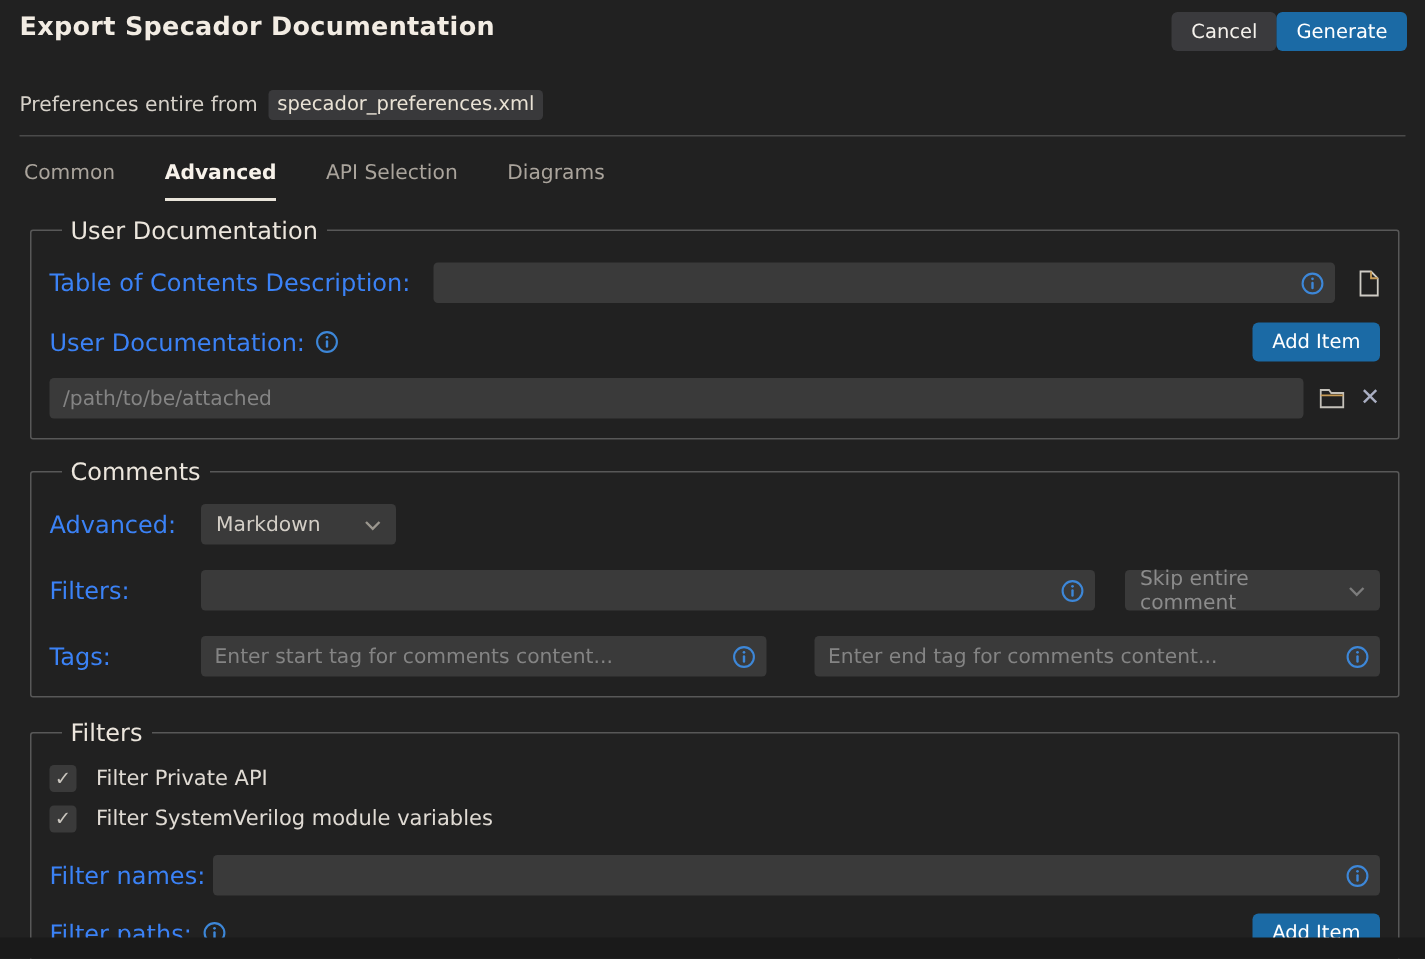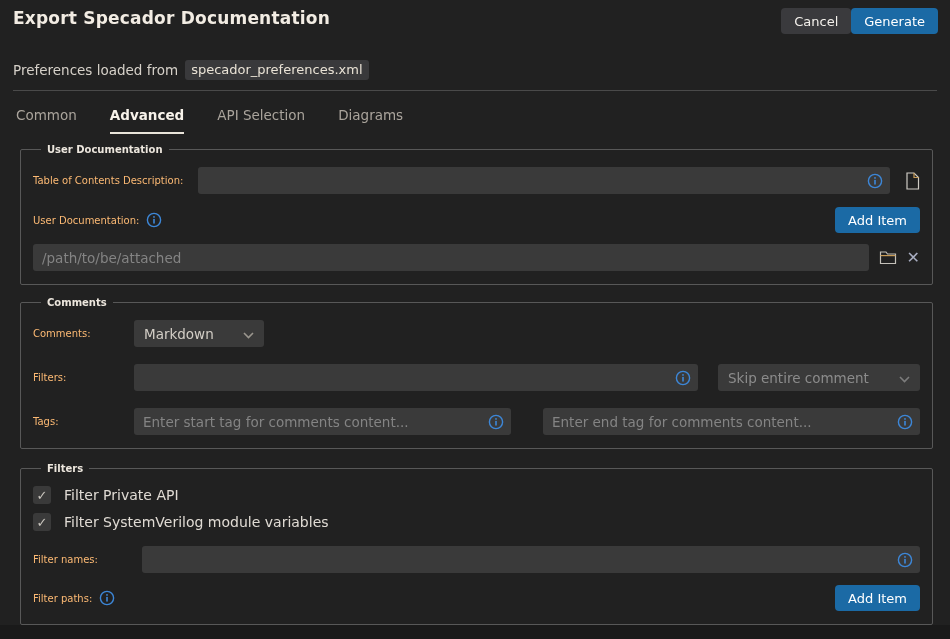--- a/index.html
+++ b/index.html
@@ -22,23 +22,23 @@
   
   .prefs { margin:26px 13px 0 13px; font-size:13.5px; color:#d6d1c9; display:flex; align-items:center; gap:7px; }
   .chip { background:#39393b; color:#e9e2d5; padding:2px 6px 3px; border-radius:3px; font-size:13px; }
   .separator { border:none; border-top:1px solid #4a4a4a; margin:10px 13px 0 13px; }
   
   .tabs { display:flex; gap:33px; padding:16px 0 0 16px; font-size:13.5px; }
   .tab { color:#aaa49c; padding-bottom:9px; cursor:pointer; border-bottom:2px solid transparent; }
   .tab.active { color:#f7f2ea; font-weight:bold; border-bottom-color:#e9e4da;text-align:center; }
   
   fieldset { border:1px solid #585858; border-radius:2px; margin:10px 17px 0 20px; padding:4px 12px 13px 12px; }
-  legend { font-size:10px; font-weight:bold; color:#ece6dd; padding:0 6px; margin-left:8px; }
+  legend { font-size:16px; font-weight:normal; color:#ece6dd; padding:0 6px; margin-left:8px; }
   .row { display:flex; align-items:center; }
-  .label { font-size:10px; color:#fdba74; white-space:nowrap; }
+  .label { font-size:16px; color:#3b82f6; white-space:nowrap; }
   
   .input-wrap { position:relative; display:flex; align-items:center; flex:1; }
   .text-input { width:100%; height:27px; background:#3a3a3a; border:none; border-radius:3px;
                 color:#d8d3cb; font-size:13.5px; font-family:inherit; padding:0 30px 0 9px; outline:none; }
   .text-input::placeholder { color:#848484; opacity:1; }
   .info-abs { position:absolute; right:7px; top:50%; transform:translateY(-50%); }
   .info-icon { display:inline-flex; cursor:pointer; }
   
   .select { height:27px; background:#3a3a3a; border-radius:3px; display:flex; align-items:center;
             justify-content:space-between; padding:0 10px; cursor:pointer; font-size:13.5px; color:#d3cec6; gap:12px; }
@@ -57,21 +57,21 @@
 
 <div class="header">
   <div class="title">Export Specador Documentation</div>
   <div class="header-buttons">
     <button class="btn btn-gray">Cancel</button>
     <button class="btn btn-blue">Generate</button>
   </div>
 </div>
 
 <div class="prefs">
-  <span>Preferences loaded from</span>
+  <span>Preferences entire from</span>
   <span class="chip">specador_preferences.xml</span>
 </div>
 
 <hr class="separator">
 
 <div class="tabs">
   <div class="tab">Common</div>
   <div class="tab active">Advanced</div>
   <div class="tab">API Selection</div>
   <div class="tab">Diagrams</div>
@@ -126,21 +126,21 @@
     <button class="icon-btn">
       <span class="x-icon">✕</span>
     </button>
   </div>
 </fieldset>
 
 <fieldset style="margin-top:12px;">
   <legend>Comments</legend>
 
   <div class="row" style="margin-top:8px;">
-    <span class="label" style="width:101px;">Comments:</span>
+    <span class="label" style="width:101px;">Advanced:</span>
     <div class="select" style="width:130px;">
       <span>Markdown</span>
       <span>
         <svg width="11" height="7" viewBox="0 0 11 7">
             <polyline points="1,1 5.5,5.5 10,1" fill="none" stroke="#9a968e" stroke-width="1.6"></polyline>
           </svg>
       </span>
     </div>
   </div>
 
@@ -149,21 +149,21 @@
     <span class="input-wrap">
       <input class="text-input" type="text" style="">
       <span class="info-abs info-icon">
         <svg width="16" height="16" viewBox="0 0 16 16">
             <circle cx="8" cy="8" r="6.6" fill="none" stroke="#3d87d8" stroke-width="1.4"></circle>
             <circle cx="8" cy="4.9" r="0.9" fill="#3d87d8"></circle>
             <rect x="7.2" y="6.8" width="1.6" height="5" rx="0.8" fill="#3d87d8"></rect>
           </svg>
       </span>
     </span>
-    <div class="select dim" style="width:202px; margin-left:20px;">
+    <div class="select dim" style="width:170px; margin-left:20px;">
       <span>Skip entire comment</span>
       <span>
         <svg width="11" height="7" viewBox="0 0 11 7">
             <polyline points="1,1 5.5,5.5 10,1" fill="none" stroke="#7c7c7c" stroke-width="1.6"></polyline>
           </svg>
       </span>
     </div>
   </div>
 
   <div class="row" style="margin-top:17px;">

